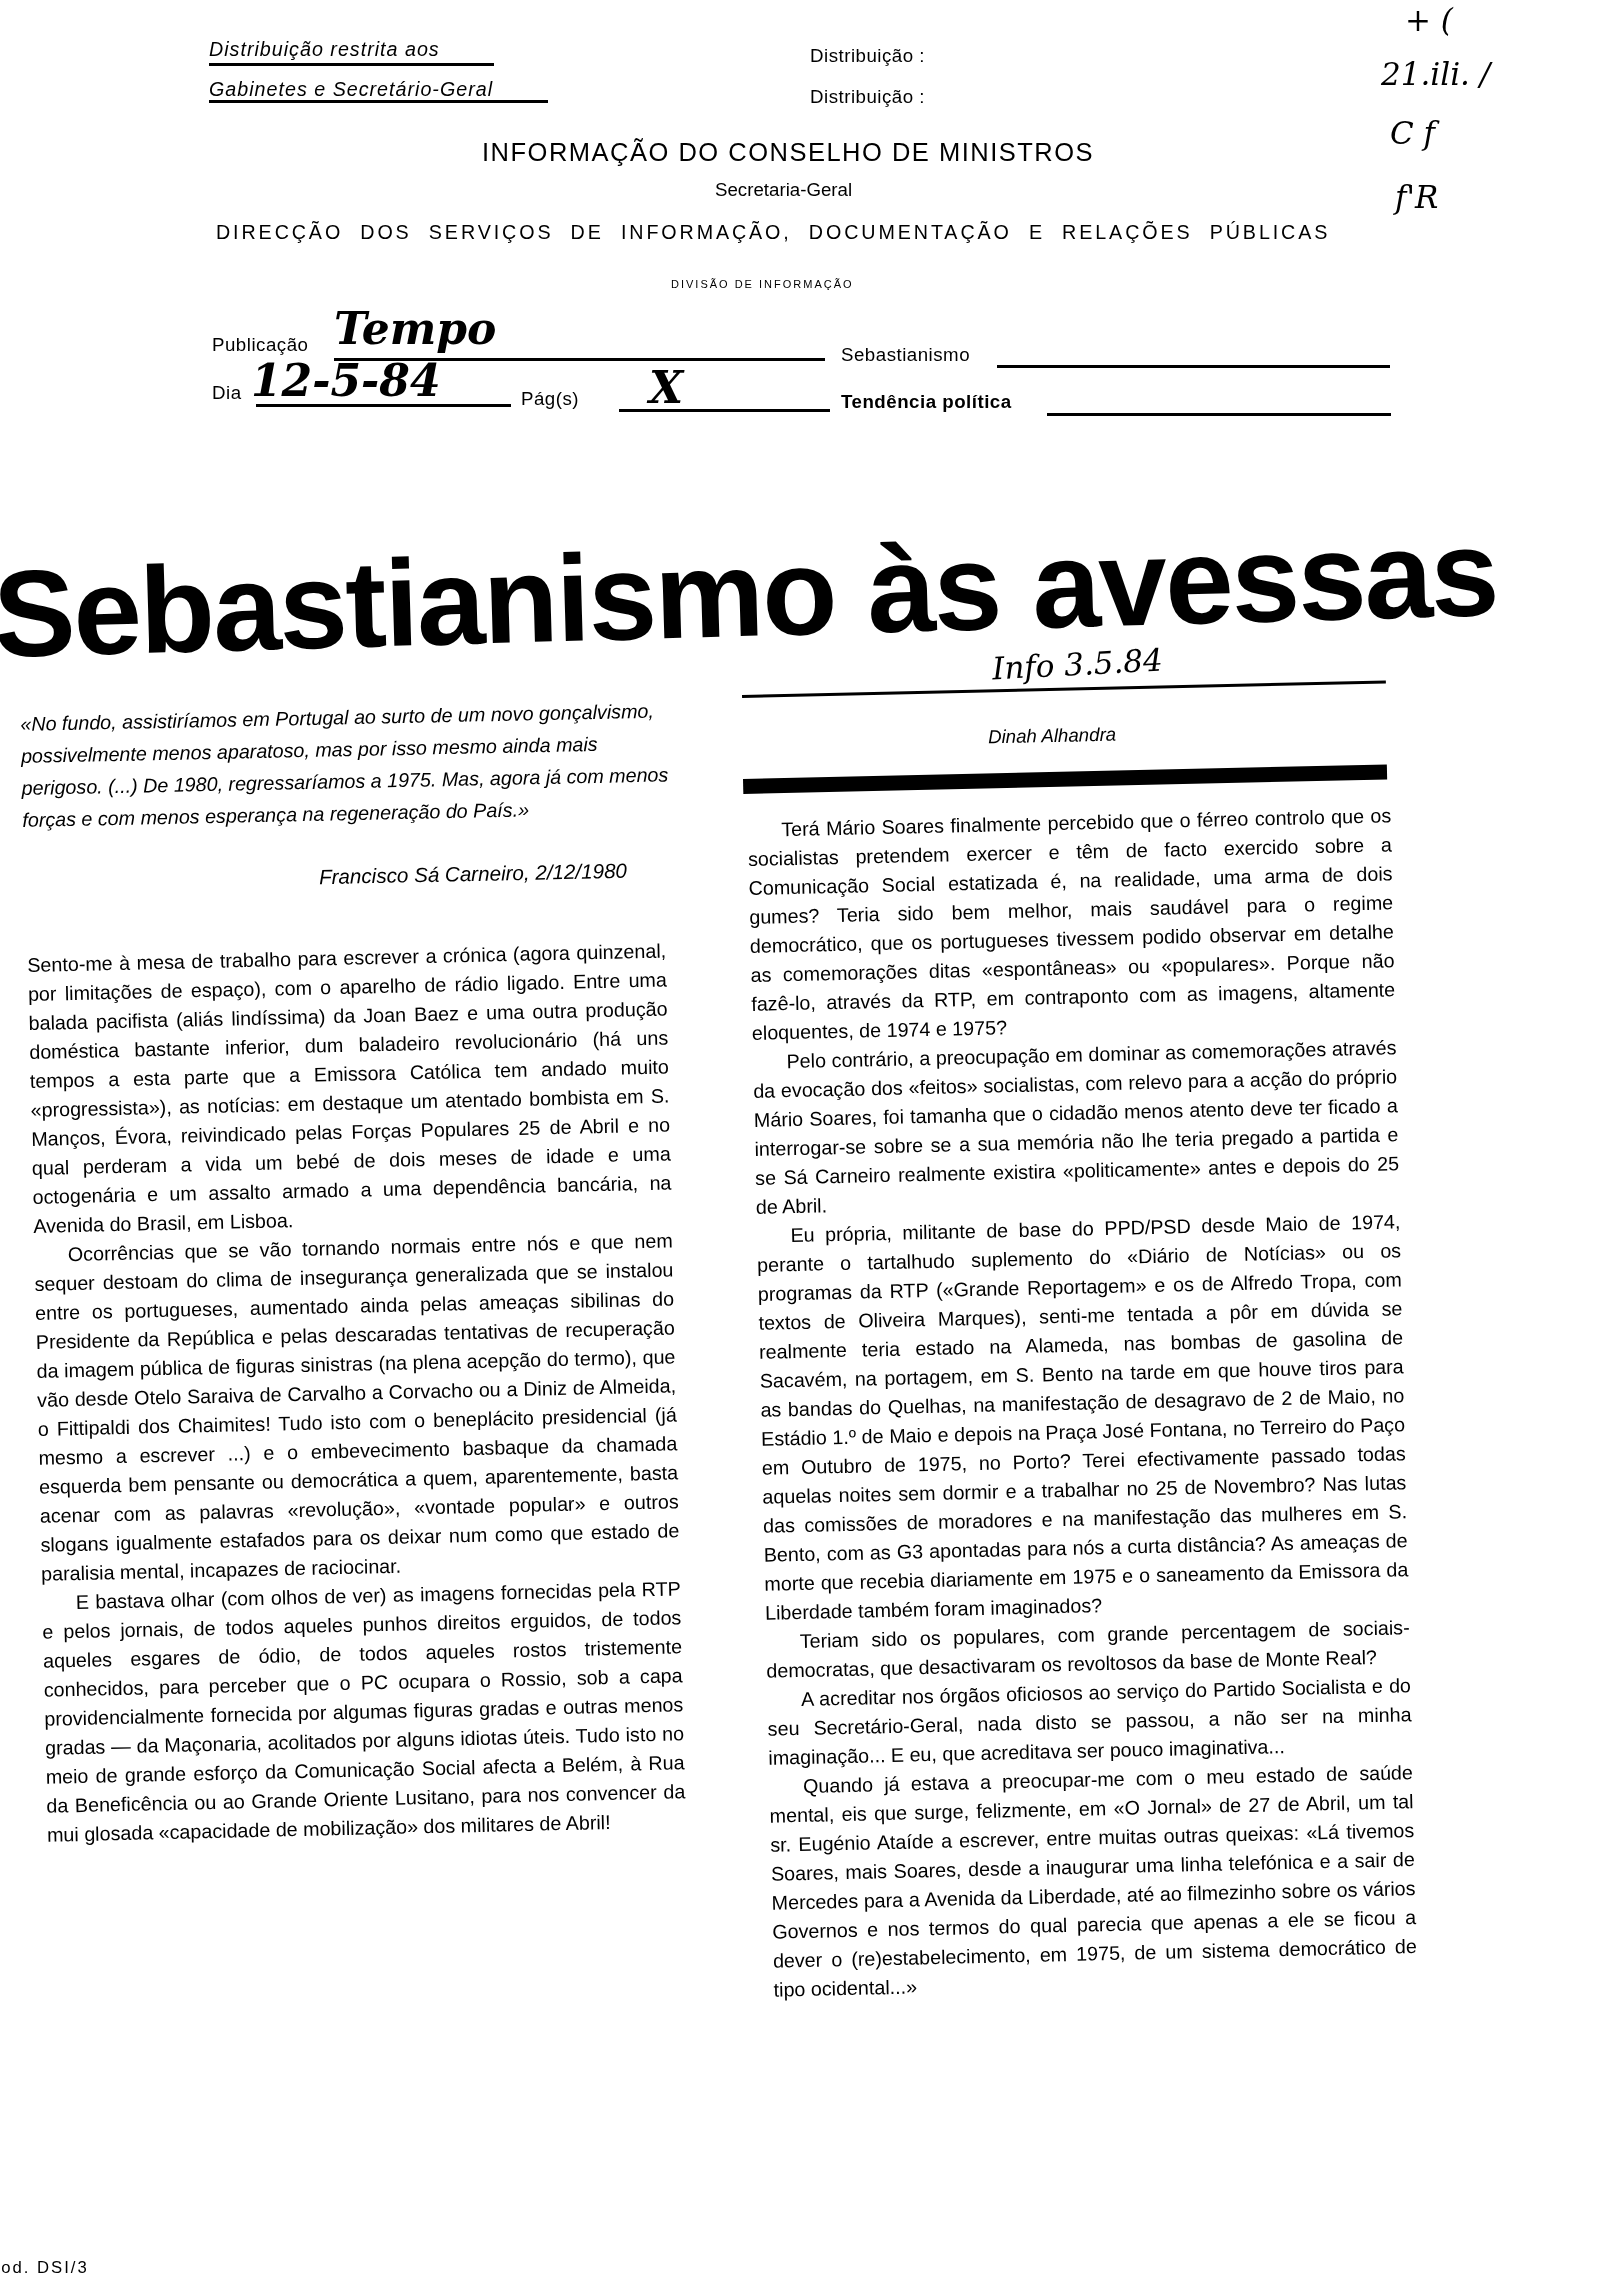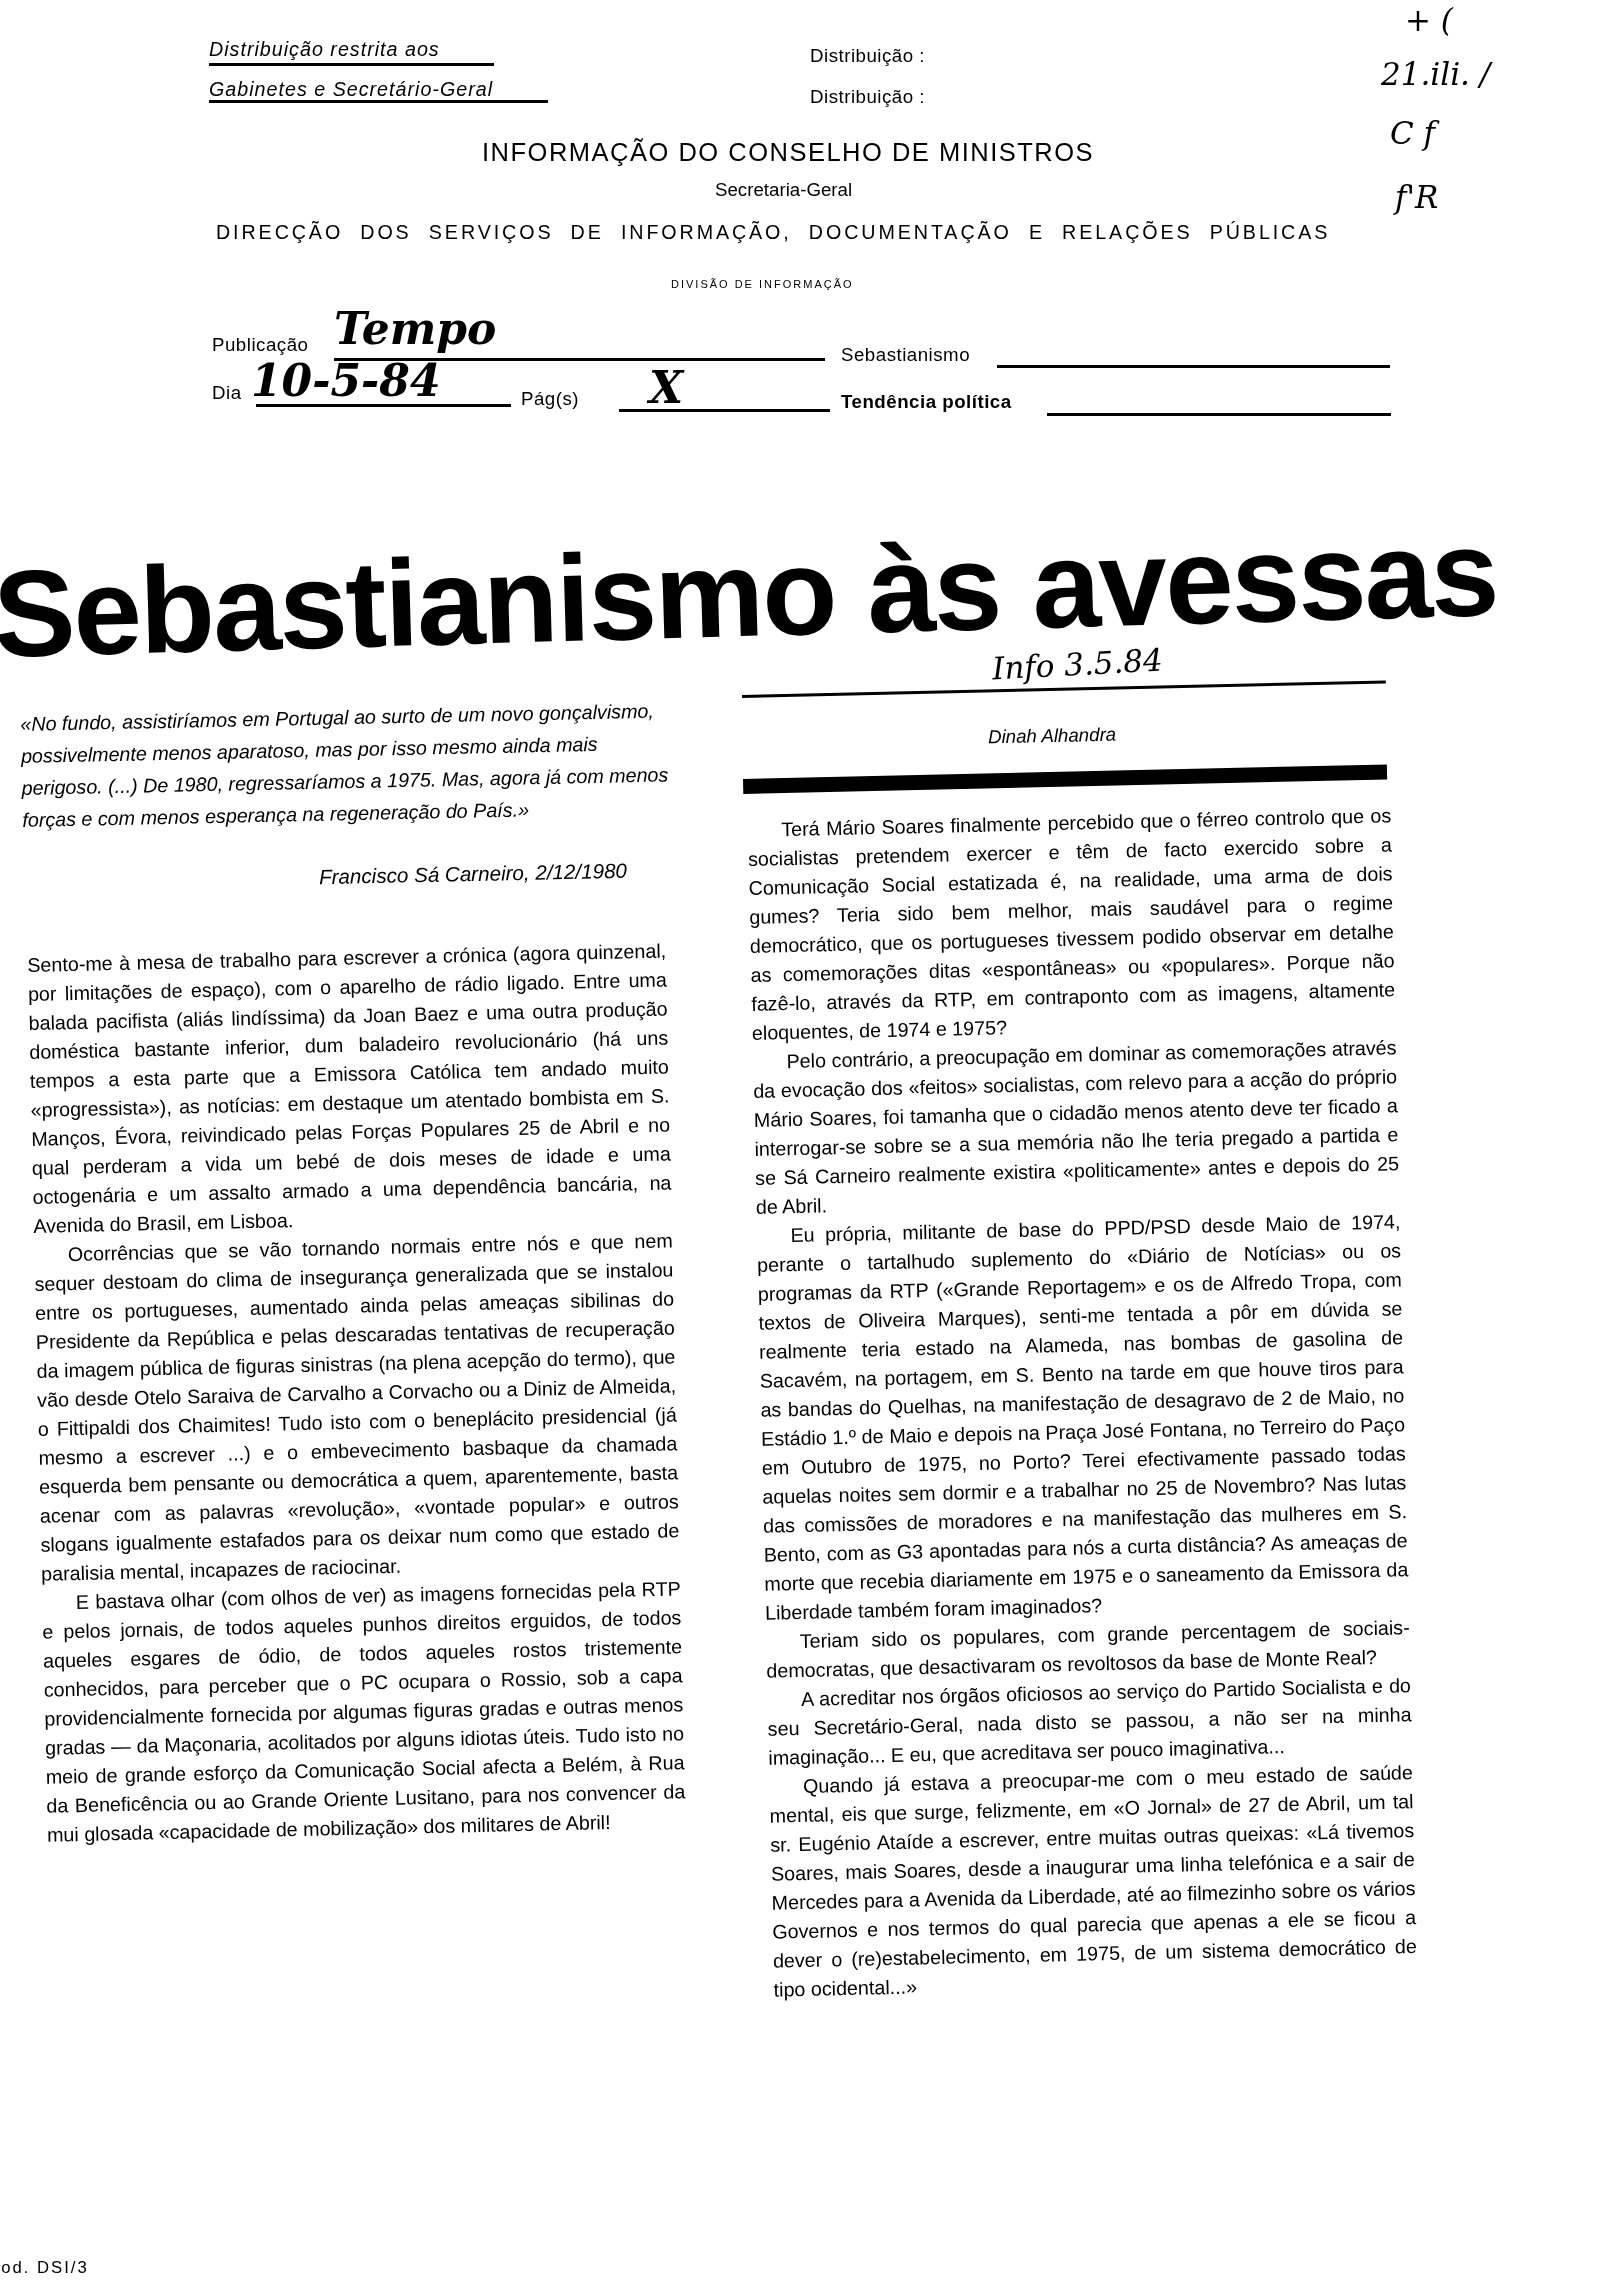--- a/index.html
+++ b/index.html
@@ -74,21 +74,21 @@
 <div class="abs hand-small" style="left:1395px;top:182px;">f'R</div>
 
 <div class="abs label" style="left:212px;top:334px;">Publicação</div>
 <div class="abs hand" style="left:334px;top:307px;">Tempo</div>
 <div class="abs form-line" style="left:334px;top:358px;width:491px;"></div>
 
 <div class="abs label" style="left:841px;top:344px;">Sebastianismo</div>
 <div class="abs form-line" style="left:997px;top:365px;width:393px;"></div>
 
 <div class="abs label" style="left:212px;top:382px;">Dia</div>
-<div class="abs hand" style="left:251px;top:359px;">10-5-84</div>
+<div class="abs hand" style="left:251px;top:359px;">12-5-84</div>
 <div class="abs form-line" style="left:256px;top:404px;width:255px;"></div>
 
 <div class="abs label" style="left:521px;top:388px;">Pág(s)</div>
 <div class="abs hand" style="left:649px;top:366px;">X</div>
 <div class="abs form-line" style="left:619px;top:409px;width:211px;"></div>
 
 <div class="abs label" style="left:841px;top:391px;font-weight:bold;">Tendência política</div>
 <div class="abs form-line" style="left:1047px;top:413px;width:344px;"></div>
 
 <div class="abs headline" style="left:-4.9px;top:553px;">Sebastianismo às avessas</div>

